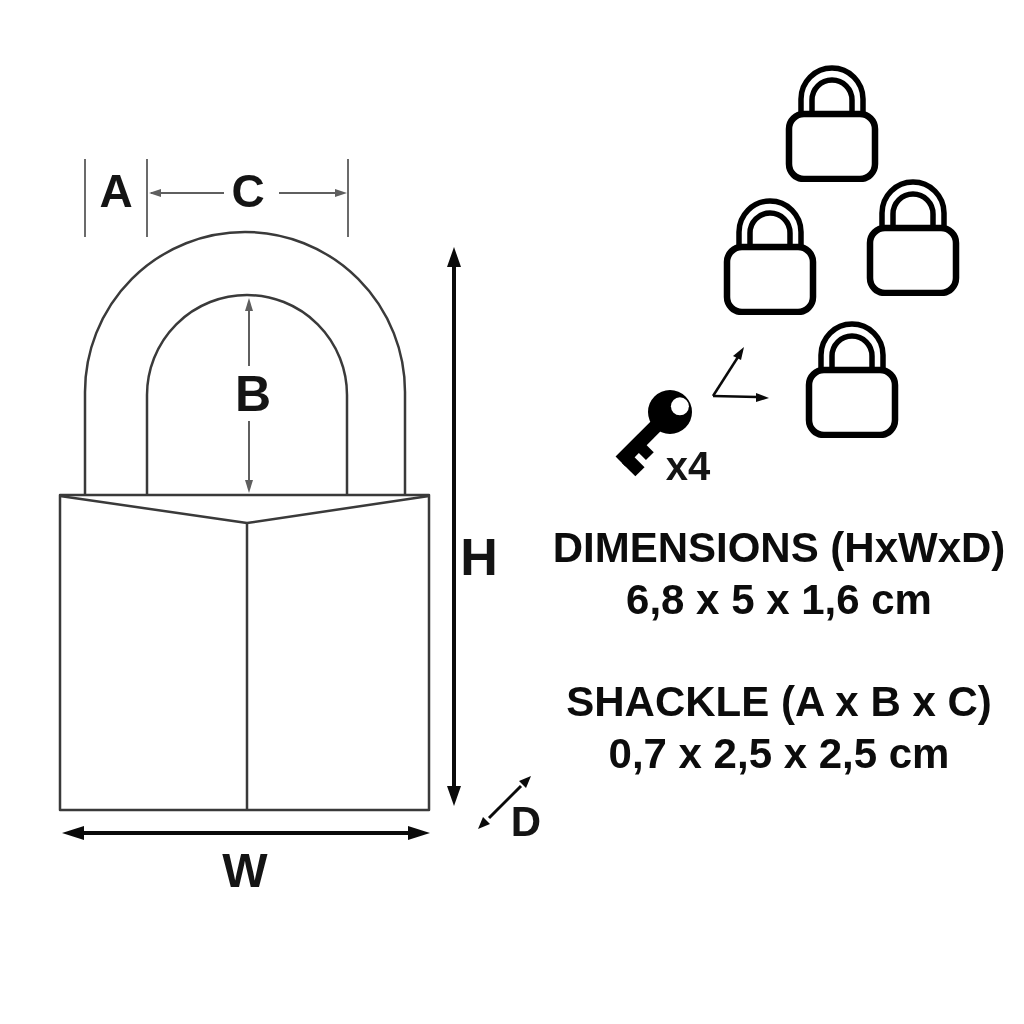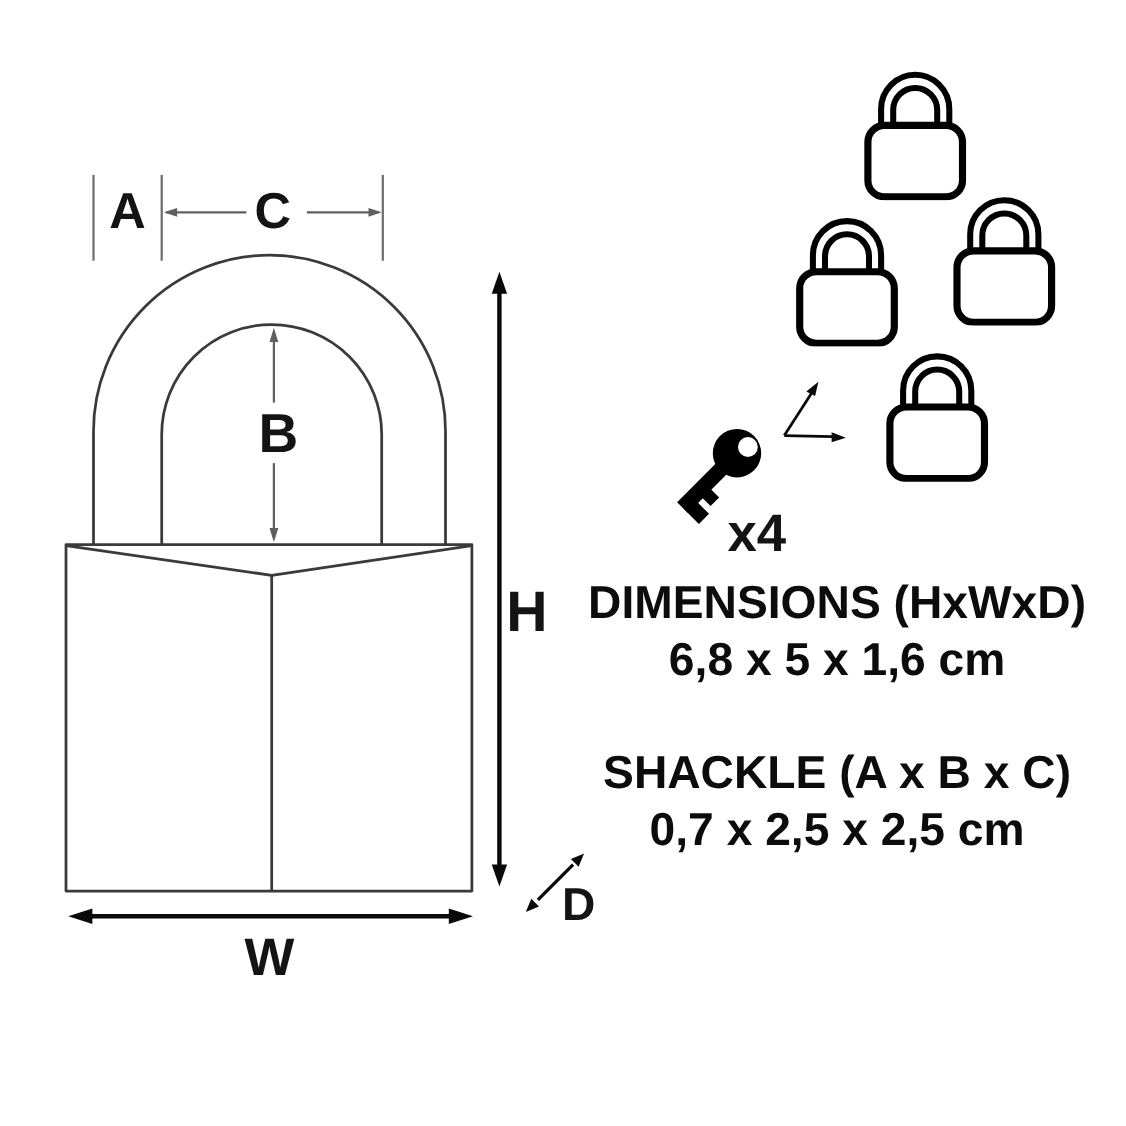--- a/index.html
+++ b/index.html
@@ -10,24 +10,24 @@
   .layer{position:absolute;left:0;top:0;width:1024px;height:1024px;}
   .dimlabel{
     position:absolute;transform:translate(-50%,-50%);
     font-weight:700;color:#141414;line-height:1;white-space:nowrap;
   }
   .lbl-a,.lbl-c{font-size:46px;}
   .lbl-b{font-size:50px;}
   .lbl-h{font-size:52px;}
   .lbl-w{font-size:48px;}
   .lbl-d{font-size:42px;}
-  .lbl-x4{font-size:48px;margin-top:20px;}
+  .lbl-x4{font-size:40px;}
   .lockicon,.keyicon{position:absolute;}
   .specs{
-    position:absolute;left:516px;width:490px;text-align:center;
+    position:absolute;left:534px;width:490px;text-align:center;
     font-weight:700;color:#0c0c0c;font-size:42px;line-height:52px;white-space:nowrap;
   }
   .specs.block1{top:522px;}
   .specs.block2{top:676px;}
 </style>
 </head>
 <body>
 
 <div class="stage">
 

